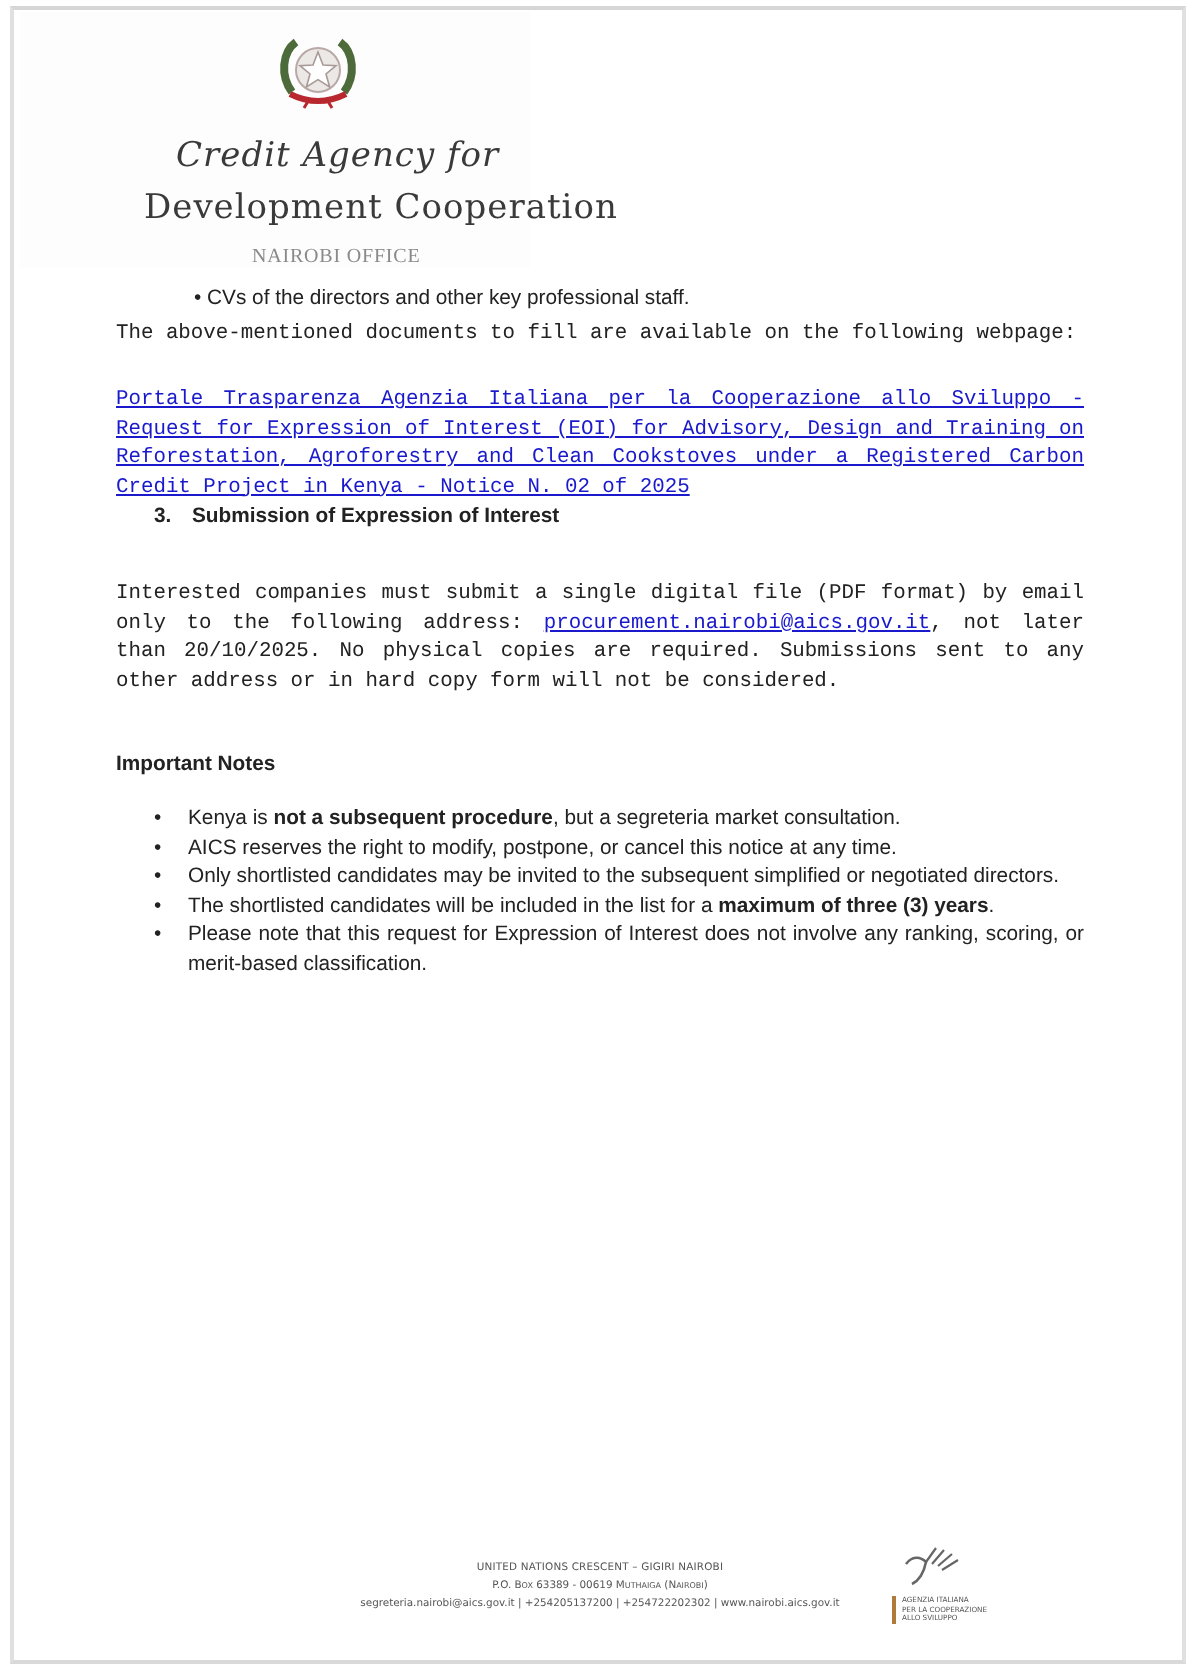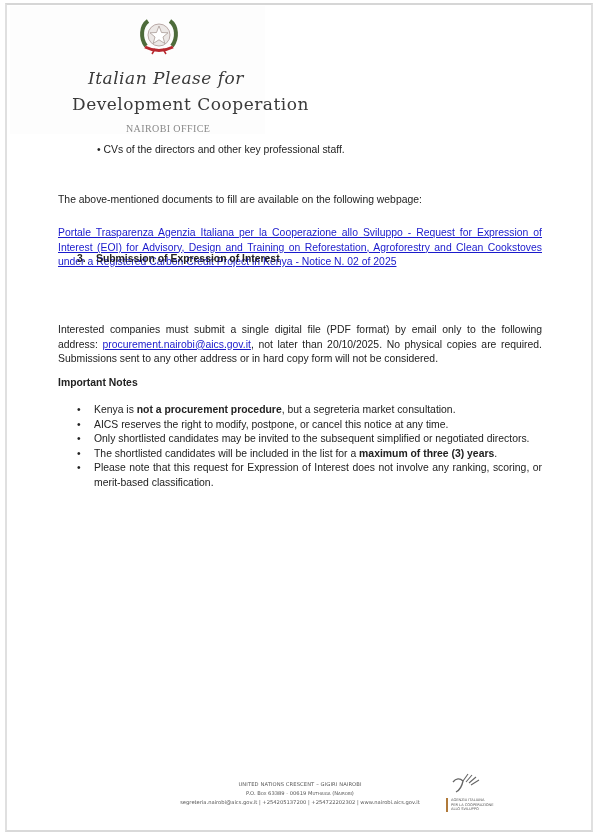--- a/index.html
+++ b/index.html
@@ -28,21 +28,21 @@
       font-family: "DejaVu Serif", serif; font-size: 17px;
       color: #3a3a3a; letter-spacing: 0.5px; white-space: nowrap;
     }
     .lh-office {
       position: absolute; left: 116px; top: 117px;
       font-family: "Liberation Serif", serif; font-size: 10px; color: #8a8a8a;
       letter-spacing: 0.4px; white-space: nowrap;
     }
     .body-text {
       position: absolute; left: 58px; width: 484px;
-      font-family: Liberation Sans, sans-serif; font-size: 10.4px; line-height: 14.5px; color: #222; margin-top: 33px;
+      font-family: Liberation Mono, monospace; font-size: 10.4px; line-height: 14.5px; color: #222;
     }
     .justify { text-align: justify; text-align-last: left; }
     a.link { color: #1a1acc; text-decoration: underline; }
     .bullet-cv { position: absolute; left: 97px; top: 144px; font-size: 10.4px; color:#222; white-space: nowrap; }
     .heading {
       position: absolute; left: 77px; top: 253px; font-weight: bold; font-size: 10.4px; color: #222;
     }
     .heading .num { display: inline-block; width: 19px; }
     .notes-title { position: absolute; left: 58px; top: 377px; font-weight: bold; font-size: 10.4px; color:#222; }
     ul.notes { position: absolute; left: 58px; top: 403px; width: 484px; margin: 0; padding: 0; list-style: none; }
@@ -70,21 +70,21 @@
 
 <div class="letterhead">
   <svg class="emblem" viewBox="0 0 42 40">
     <path d="M8 30 C2 22 3 10 10 5" stroke="#4d6b3a" stroke-width="4" fill="none"></path>
     <path d="M34 30 C40 22 39 10 32 5" stroke="#4d6b3a" stroke-width="4" fill="none"></path>
     <circle cx="21" cy="19" r="11" fill="#ece8e6" stroke="#b9a9a6" stroke-width="1"></circle>
     <polygon points="21,10 23.5,16.5 30,16.8 25,21 26.8,27.5 21,23.8 15.2,27.5 17,21 12,16.8 18.5,16.5" fill="#ffffff" stroke="#a89a96" stroke-width="0.8"></polygon>
     <path d="M7 31 Q21 38 35 31" stroke="#b8282e" stroke-width="3" fill="none"></path>
     <path d="M17 33 L14 38 M25 33 L28 38" stroke="#b8282e" stroke-width="1.5"></path>
   </svg>
-  <div class="lh-line1">Italian Please for</div>
+  <div class="lh-line1">Credit Agency for</div>
   <div class="lh-line2">Development Cooperation</div>
   <div class="lh-office">NAIROBI OFFICE</div>
 </div>
 
 <div class="bullet-cv">
   <span>•</span>
   <span>CVs of the directors and other key professional staff.</span>
 </div>
 
 <div class="body-text" style="top:160px;">The above-mentioned documents to fill are available on the following webpage:</div>
@@ -95,21 +95,21 @@
 
 <div class="heading">
   <span class="num">3.</span><span>Submission of Expression of Interest</span>
 </div>
 
 <div class="body-text justify" style="top:290px;"><span>Interested companies must submit a single digital file (PDF format) by email only to the following address: </span><a class="link">procurement.nairobi@aics.gov.it</a><span>, not later than 20/10/2025. No physical copies are required. Submissions sent to any other address or in hard copy form will not be considered.</span></div>
 
 <div class="notes-title">Important Notes</div>
 
 <ul class="notes">
-  <li><span class="dot">•</span><span>Kenya is </span><b>not a procurement procedure</b><span>, but a segreteria market consultation.</span></li>
+  <li><span class="dot">•</span><span>Kenya is </span><b>not a subsequent procedure</b><span>, but a segreteria market consultation.</span></li>
   <li><span class="dot">•</span><span>AICS reserves the right to modify, postpone, or cancel this notice at any time.</span></li>
   <li><span class="dot">•</span><span>Only shortlisted candidates may be invited to the subsequent simplified or negotiated directors.</span></li>
   <li><span class="dot">•</span><span>The shortlisted candidates will be included in the list for a </span><b>maximum of three (3) years</b><span>.</span></li>
   <li><span class="dot">•</span><span>Please note that this request for Expression of Interest does not involve any ranking, scoring, or merit-based classification.</span></li>
 </ul>
 
 <div class="footer">
   <div class="l1">UNITED NATIONS CRESCENT – GIGIRI NAIROBI</div>
   <div class="l2">P.O. Box 63389 - 00619 Muthaiga (Nairobi)</div>
   <div class="l3">segreteria.nairobi@aics.gov.it | +254205137200 | +254722202302 | www.nairobi.aics.gov.it</div>

